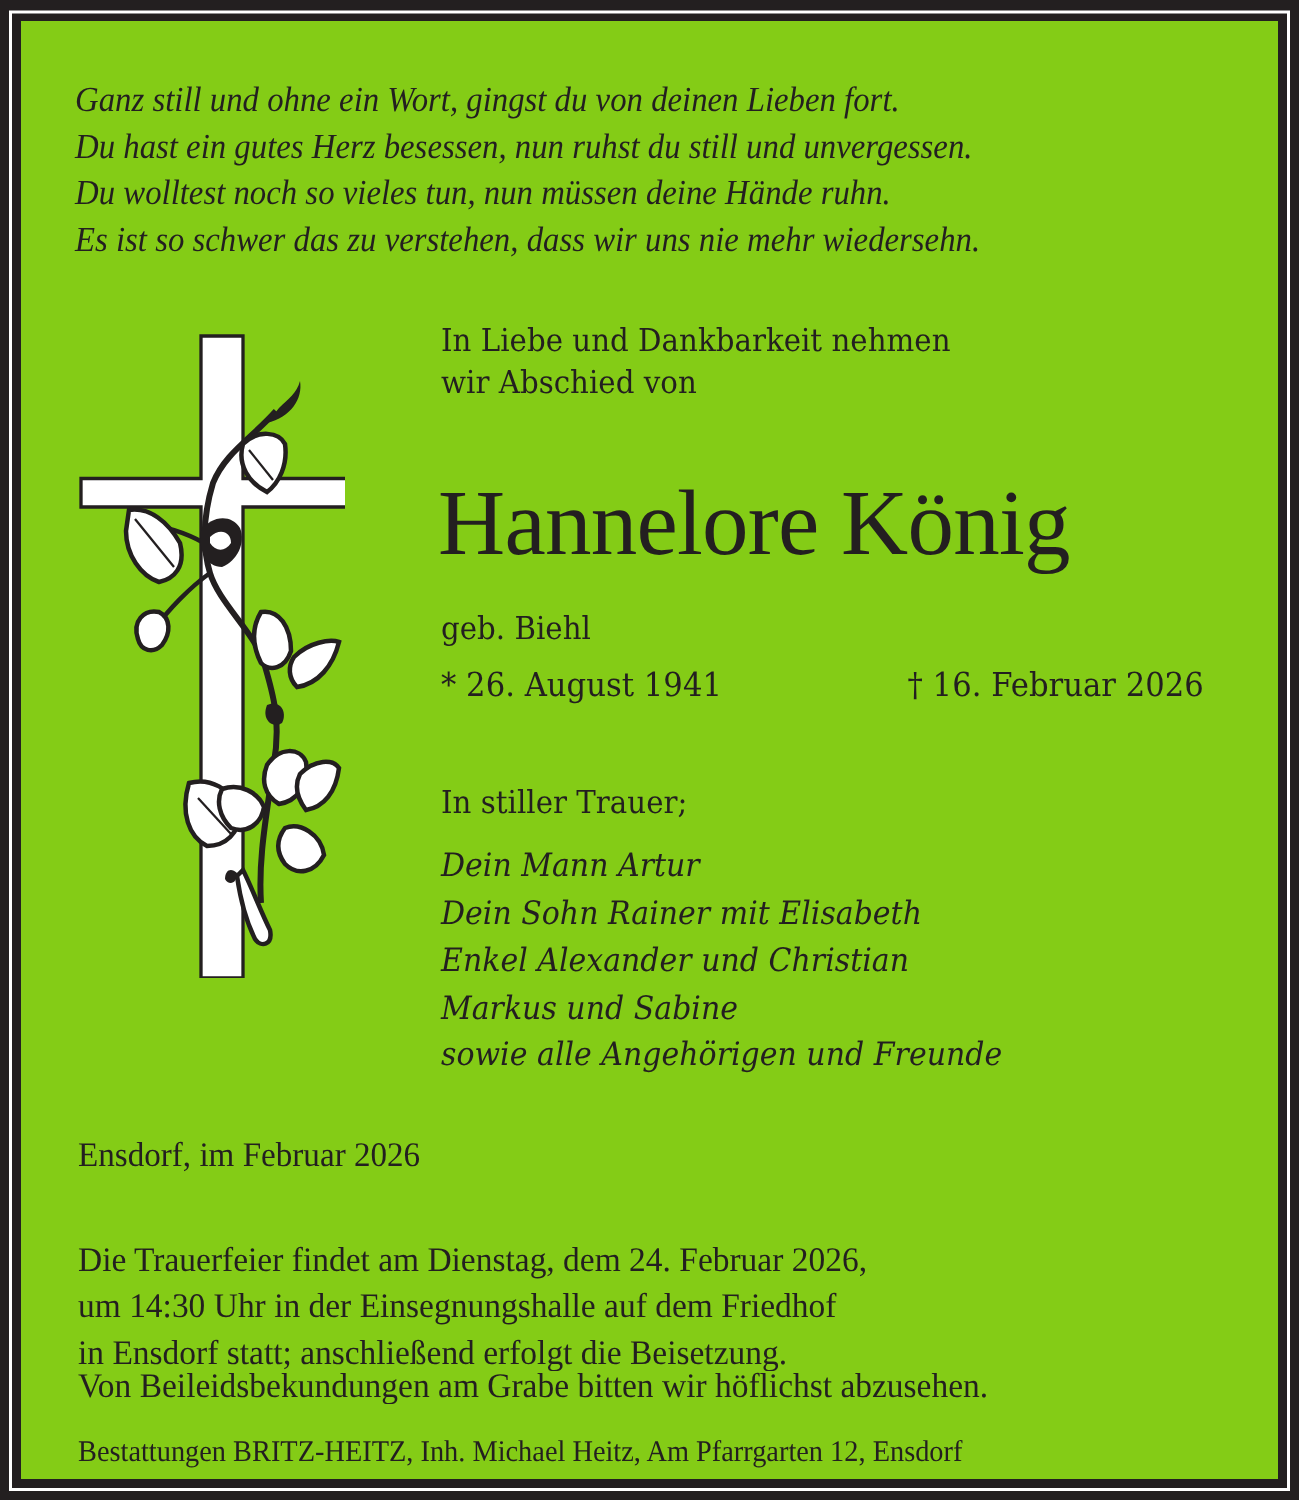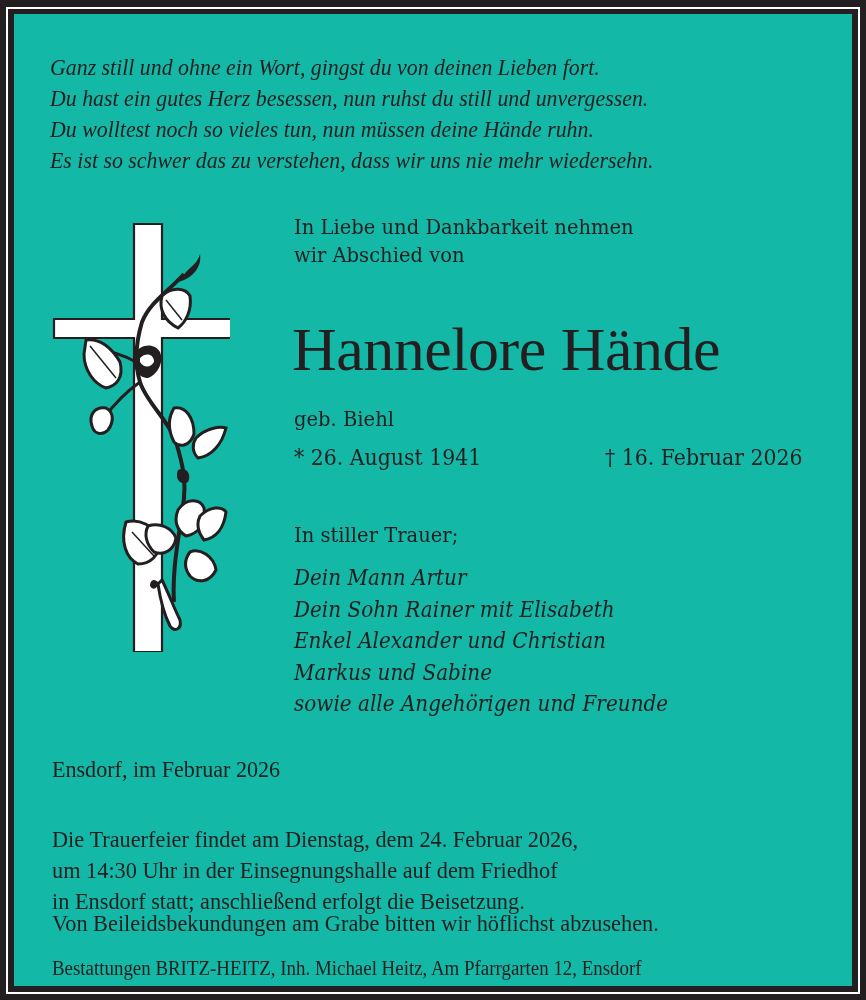--- a/index.html
+++ b/index.html
@@ -6,21 +6,21 @@
   body {
     width:866px; height:1000px; background:#231f20; position:relative; overflow:hidden;
     font-family:"DejaVu Serif", serif; color:#231f20;
   }
   .frame {
     position:absolute; left:6px; top:7px; width:854px; height:987px;
     background:#231f20; border:2px solid #ffffff; box-sizing:border-box;
   }
   .page {
     position:absolute; left:14px; top:14px; width:838px; height:972px;
-    background:#14b8a6;
+    background:#84cc16;
   }
   .poem {
     position:absolute; left:36px; top:38px; width:800px;
     font-family:"Liberation Serif", serif; font-style:italic;
     font-size:23.5px; line-height:31px; color:#231f20; transform:scaleX(0.93); transform-origin:left top;
   }
   .poem div { white-space:nowrap; }
   .cross {
     position:absolute; left:36px; top:208px; width:180px; height:430px;
   }
@@ -120,21 +120,21 @@
       <path d="M112 358 C118 370 124 386 130 398 C132 408 124 410 120 404 C114 392 110 376 108 362 Z" fill="#fff" stroke="#231f20" stroke-width="3"></path>
       <path d="M108 360 C104 356 100 358 100 364 C102 368 108 368 108 360 Z" fill="#231f20"></path>
     </svg>
   </div>
 
   <div class="intro">
     <div>In Liebe und Dankbarkeit nehmen</div>
     <div>wir Abschied von</div>
   </div>
 
-  <div class="name">Hannelore Hände</div>
+  <div class="name">Hannelore König</div>
   <div class="maiden">geb. Biehl</div>
   <div class="birth">* 26. August 1941</div>
   <div class="death">† 16. Februar 2026</div>
 
   <div class="mourning">In stiller Trauer;</div>
   <div class="family">
     <div>Dein Mann Artur</div>
     <div>Dein Sohn Rainer mit Elisabeth</div>
     <div>Enkel Alexander und Christian</div>
     <div>Markus und Sabine</div>

